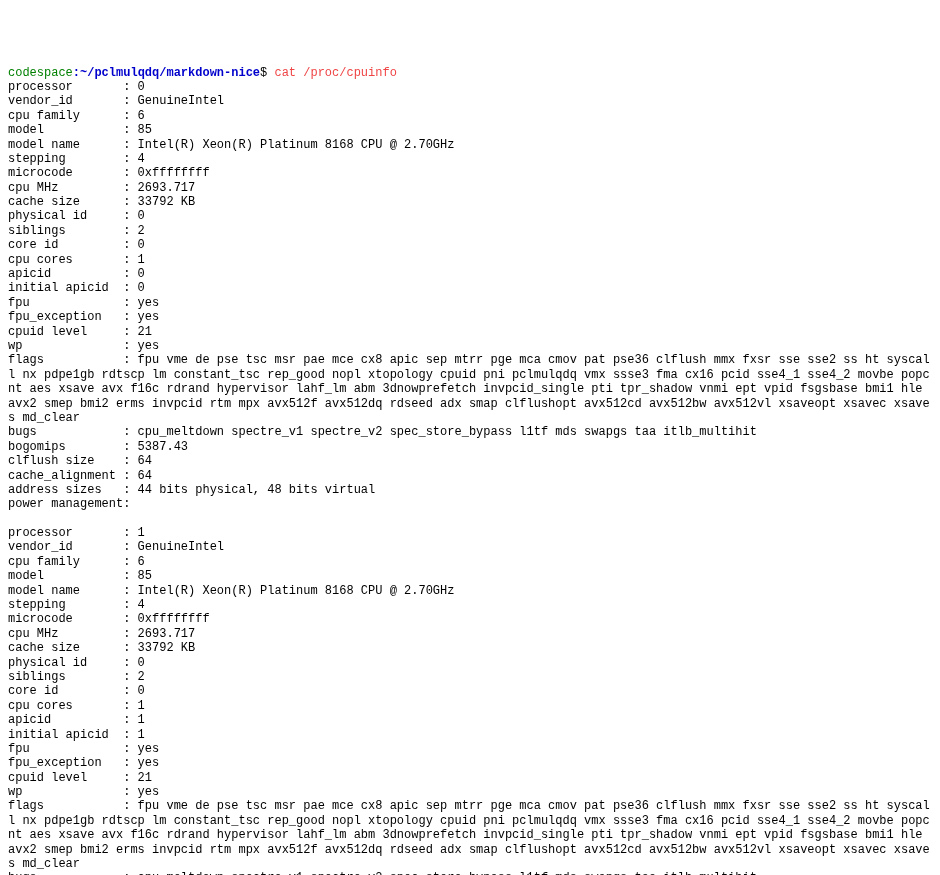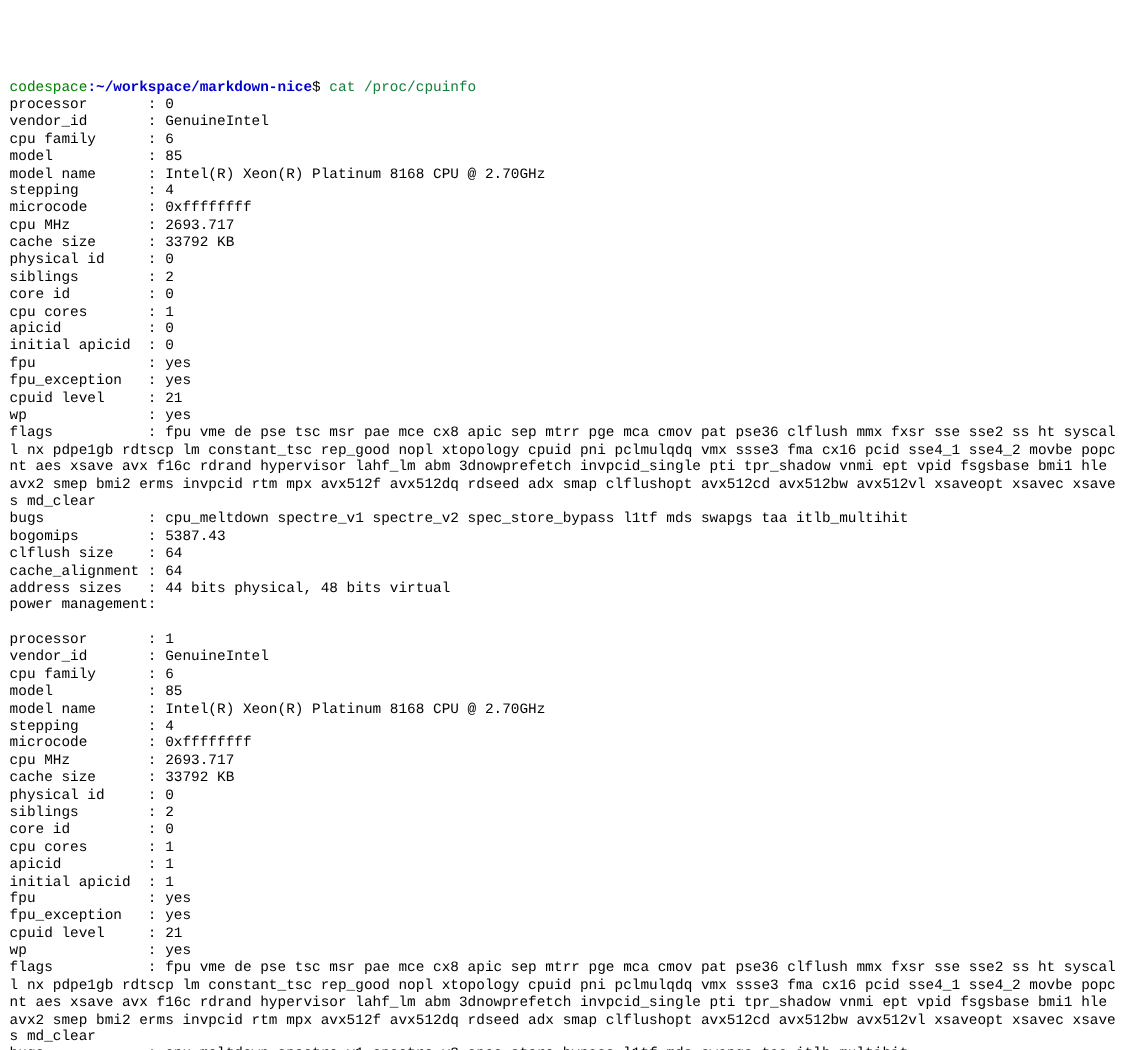--- a/index.html
+++ b/index.html
@@ -22,37 +22,37 @@
       font-weight: normal;
     }
     .prompt-path {
       color: #0000cc;
       font-weight: bold;
     }
     .prompt-dollar {
       color: #000000;
     }
     .cmd {
-      color: #15803d;
+      color: #ef4444;
       text-align: right;
     }
     .output {
       color: #000000;
     }
     .line {
       white-space: pre-wrap;
       word-break: break-all;
     }
   </style>
 </head>
 <body>
 
 
 
-<div><span class="prompt-user">codespace</span><span class="prompt-path">:</span><span class="prompt-path">~/workspace/markdown-nice</span><span class="prompt-dollar">$</span> <span class="cmd">cat /proc/cpuinfo</span>
+<div><span class="prompt-user">codespace</span><span class="prompt-path">:</span><span class="prompt-path">~/pclmulqdq/markdown-nice</span><span class="prompt-dollar">$</span> <span class="cmd">cat /proc/cpuinfo</span>
 <div class="output line" id="output">processor       : 0
 vendor_id       : GenuineIntel
 cpu family      : 6
 model           : 85
 model name      : Intel(R) Xeon(R) Platinum 8168 CPU @ 2.70GHz
 stepping        : 4
 microcode       : 0xffffffff
 cpu MHz         : 2693.717
 cache size      : 33792 KB
 physical id     : 0

